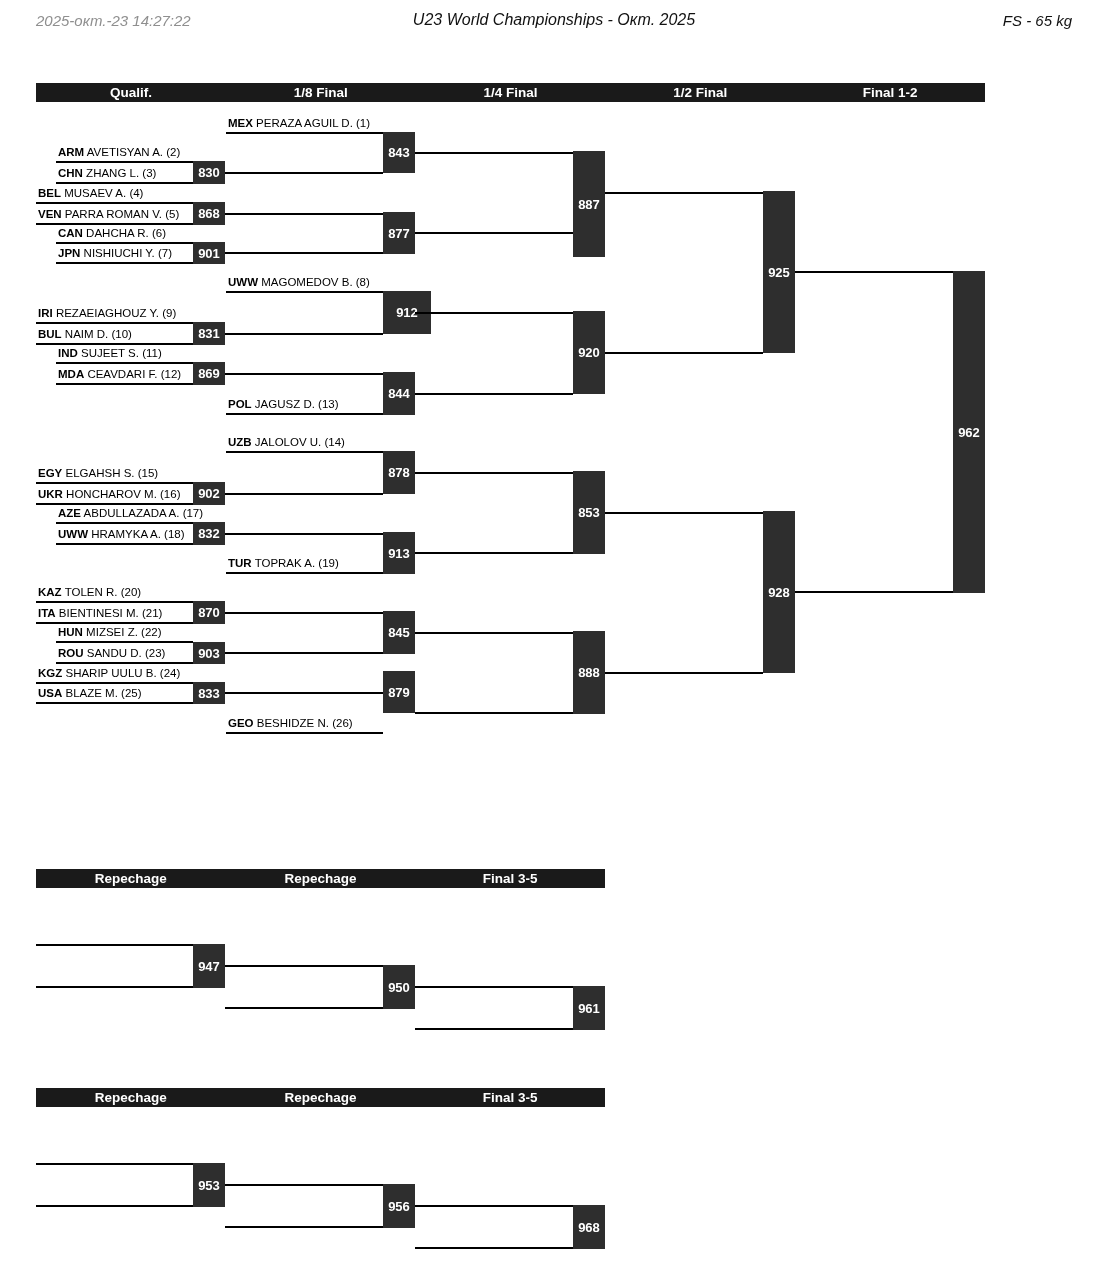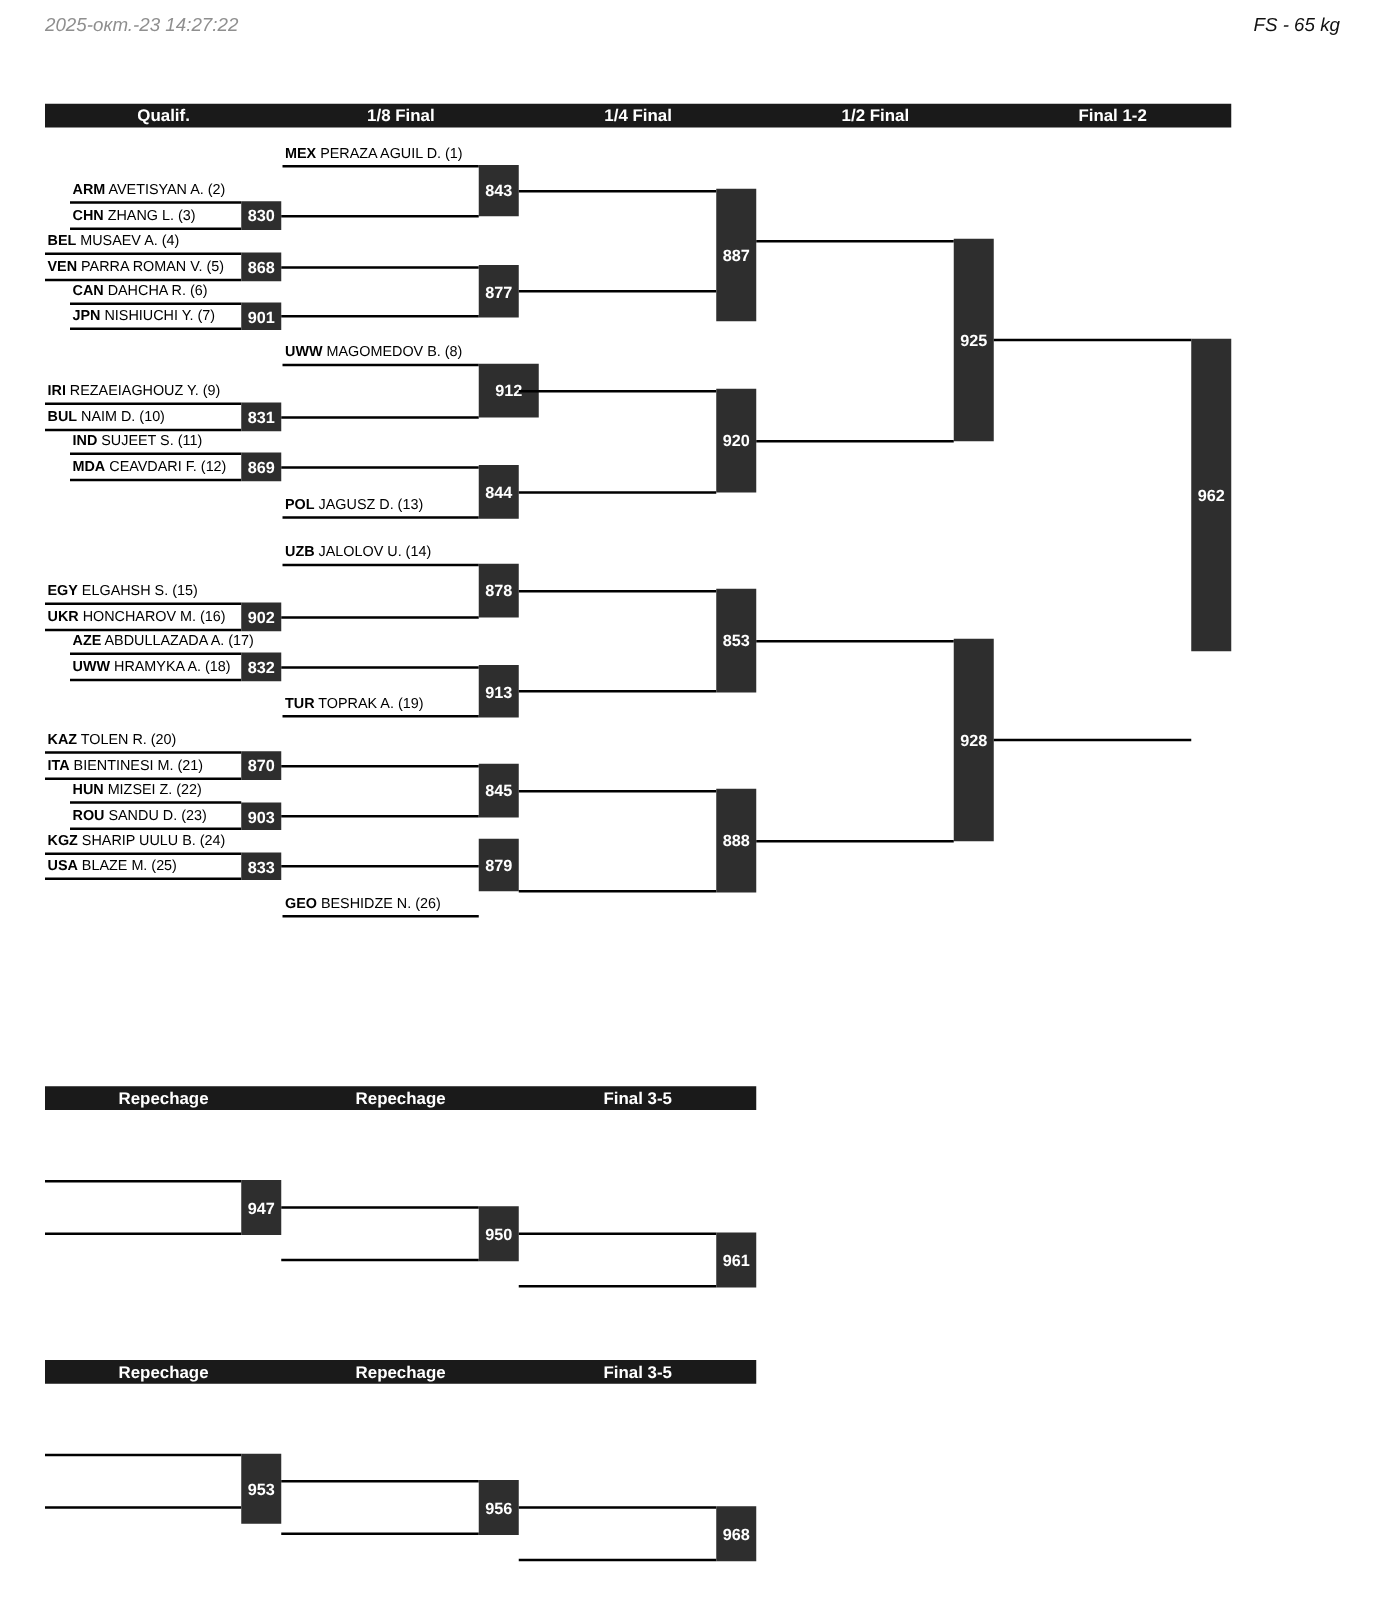--- a/index.html
+++ b/index.html
@@ -24,20 +24,21 @@
   .match-box{
     position:absolute;width:32px;display:flex;align-items:center;justify-content:center;
     color:#fff;font-weight:bold;font-size:13px;
   }
 </style>
 </head>
 <body>
 
 <div class="canvas">
   <div class="topbar-item timestamp">2025-окт.-23 14:27:22</div>
+  <div class="topbar-item page-title">U23 World Championships - Окт. 2025</div>
   <div class="topbar-item weight-class">FS - 65 kg</div>
   <div id="bracket">
       <div class="round-header" style="left: 36px; top: 83px; width: 949px; background: rgb(26, 26, 26);">
         <span>Qualif.</span>
         <span>1/8 Final</span>
         <span>1/4 Final</span>
         <span>1/2 Final</span>
         <span>Final 1-2</span>
       </div>
       <div class="hline" style="left: 226px; top: 132px; width: 157px; background: rgb(0, 0, 0);"></div>
@@ -181,21 +182,21 @@
       </div>
       <div class="hline" style="left: 605px; top: 672px; width: 158px; background: rgb(0, 0, 0);"></div>
       <div class="match-box" style="left: 763px; top: 191px; width: 32px; height: 162px; background: rgb(46, 46, 46);">
         <span>925</span>
       </div>
       <div class="hline" style="left: 795px; top: 271px; width: 158px; background: rgb(0, 0, 0);"></div>
       <div class="match-box" style="left: 763px; top: 511px; width: 32px; height: 162px; background: rgb(46, 46, 46);">
         <span>928</span>
       </div>
       <div class="hline" style="left: 795px; top: 591px; width: 158px; background: rgb(0, 0, 0);"></div>
-      <div class="match-box" style="left: 953px; top: 271px; width: 32px; height: 250px; background: rgb(46, 46, 46);">
+      <div class="match-box" style="left: 953px; top: 271px; width: 32px; height: 322px; background: rgb(46, 46, 46);">
         <span>962</span>
       </div>
       <div class="round-header" style="left: 36px; top: 869px; width: 569px; background: rgb(26, 26, 26);">
         <span>Repechage</span>
         <span>Repechage</span>
         <span>Final 3-5</span>
       </div>
       <div class="hline" style="left: 36px; top: 944px; width: 157px; background: rgb(0, 0, 0);"></div>
       <div class="hline" style="left: 36px; top: 986px; width: 157px; background: rgb(0, 0, 0);"></div>
       <div class="hline" style="left: 225px; top: 1007px; width: 158px; background: rgb(0, 0, 0);"></div>
@@ -213,21 +214,21 @@
       </div>
       <div class="round-header" style="left: 36px; top: 1088px; width: 569px; background: rgb(26, 26, 26);">
         <span>Repechage</span>
         <span>Repechage</span>
         <span>Final 3-5</span>
       </div>
       <div class="hline" style="left: 36px; top: 1163px; width: 157px; background: rgb(0, 0, 0);"></div>
       <div class="hline" style="left: 36px; top: 1205px; width: 157px; background: rgb(0, 0, 0);"></div>
       <div class="hline" style="left: 225px; top: 1226px; width: 158px; background: rgb(0, 0, 0);"></div>
       <div class="hline" style="left: 415px; top: 1247px; width: 158px; background: rgb(0, 0, 0);"></div>
-      <div class="match-box" style="left: 193px; top: 1163px; width: 32px; height: 56px; background: rgb(46, 46, 46);">
+      <div class="match-box" style="left: 193px; top: 1163px; width: 32px; height: 44px; background: rgb(46, 46, 46);">
         <span>953</span>
       </div>
       <div class="hline" style="left: 225px; top: 1184px; width: 158px; background: rgb(0, 0, 0);"></div>
       <div class="match-box" style="left: 383px; top: 1184px; width: 32px; height: 44px; background: rgb(46, 46, 46);">
         <span>956</span>
       </div>
       <div class="hline" style="left: 415px; top: 1205px; width: 158px; background: rgb(0, 0, 0);"></div>
       <div class="match-box" style="left: 573px; top: 1205px; width: 32px; height: 44px; background: rgb(46, 46, 46);">
         <span>968</span>
       </div>

